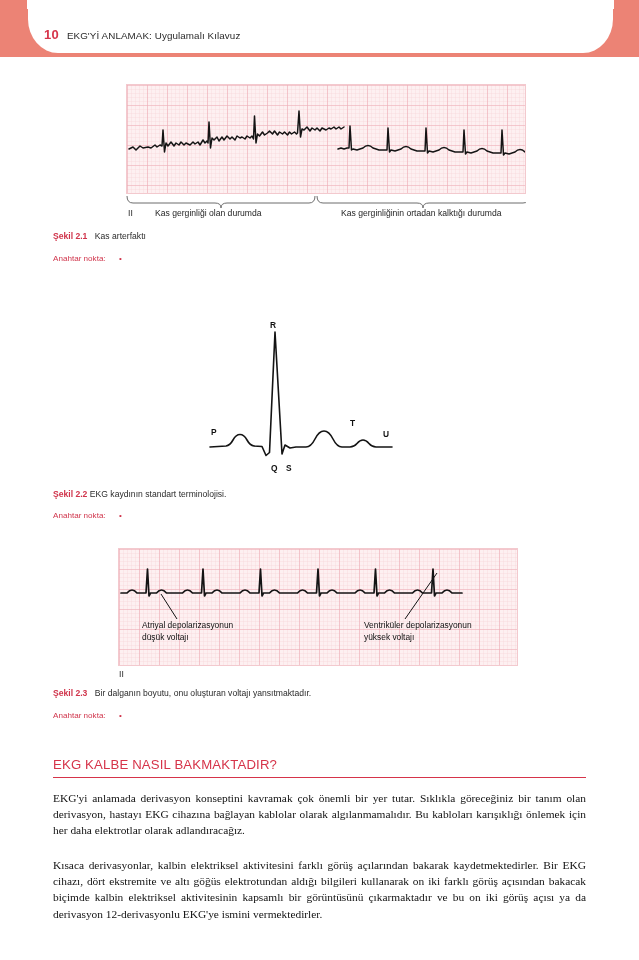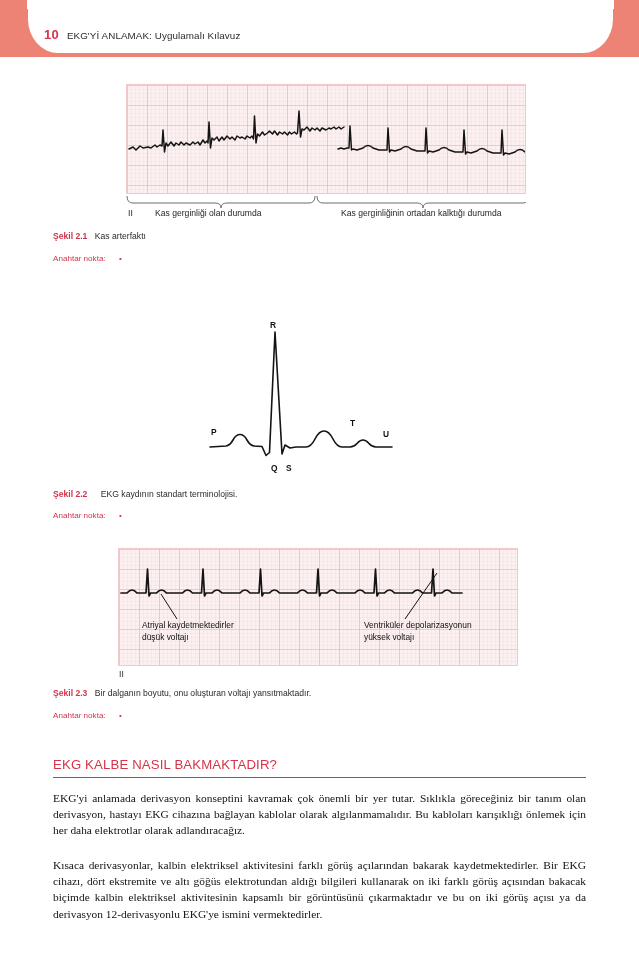--- a/index.html
+++ b/index.html
@@ -246,21 +246,21 @@
 </svg>
 <div class="wave-label" style="left:270px; top:320px;">R</div>
 <div class="wave-label" style="left:211px; top:427px;">P</div>
 <div class="wave-label" style="left:271px; top:463px;">Q</div>
 <div class="wave-label" style="left:286px; top:463px;">S</div>
 <div class="wave-label" style="left:350px; top:418px;">T</div>
 <div class="wave-label" style="left:383px; top:429px;">U</div>
 
 <div class="caption" style="left:53px; top:489px; width:540px;">
   <b>Şekil 2.2</b>
-  <span class="cap-body" style="margin-left:11px;">EKG kaydının standart terminolojisi.</span>
+  <span class="cap-body" style="margin-left:0;">EKG kaydının standart terminolojisi.</span>
 </div>
 
 <div class="keypoint" style="left:53px; top:510px; width:530px;">
   <span class="kp-label">Anahtar nokta:</span>
   <span class="kp-bullet">•</span>
 </div>
 
 <div class="figure-strip" style="left:118px; top:548px; width:400px; height:118px;">
   <svg class="grid-svg" width="400" height="118">
     <defs>
@@ -297,21 +297,21 @@
                l6,0 q5,-6 10,0 l10,0"></path>
     </g>
     <g stroke="#141414" stroke-width="1" fill="none">
       <line x1="42" y1="45" x2="58" y2="70"></line>
       <line x1="318" y1="24" x2="286" y2="70"></line>
     </g>
   </svg>
 </div>
 
 <div class="annot" style="left:142px; top:620px;">
-  <span>Atriyal kaydetmektedirler</span><br>
+  <span>Atriyal depolarizasyonun</span><br>
   <span>düşük voltajı</span>
 </div>
 
 <div class="annot" style="left:364px; top:620px;">
   <span>Ventriküler depolarizasyonun</span><br>
   <span>yüksek voltajı</span>
 </div>
 
 <div class="lead-label" style="left:119px; top:669px;">II</div>
 

